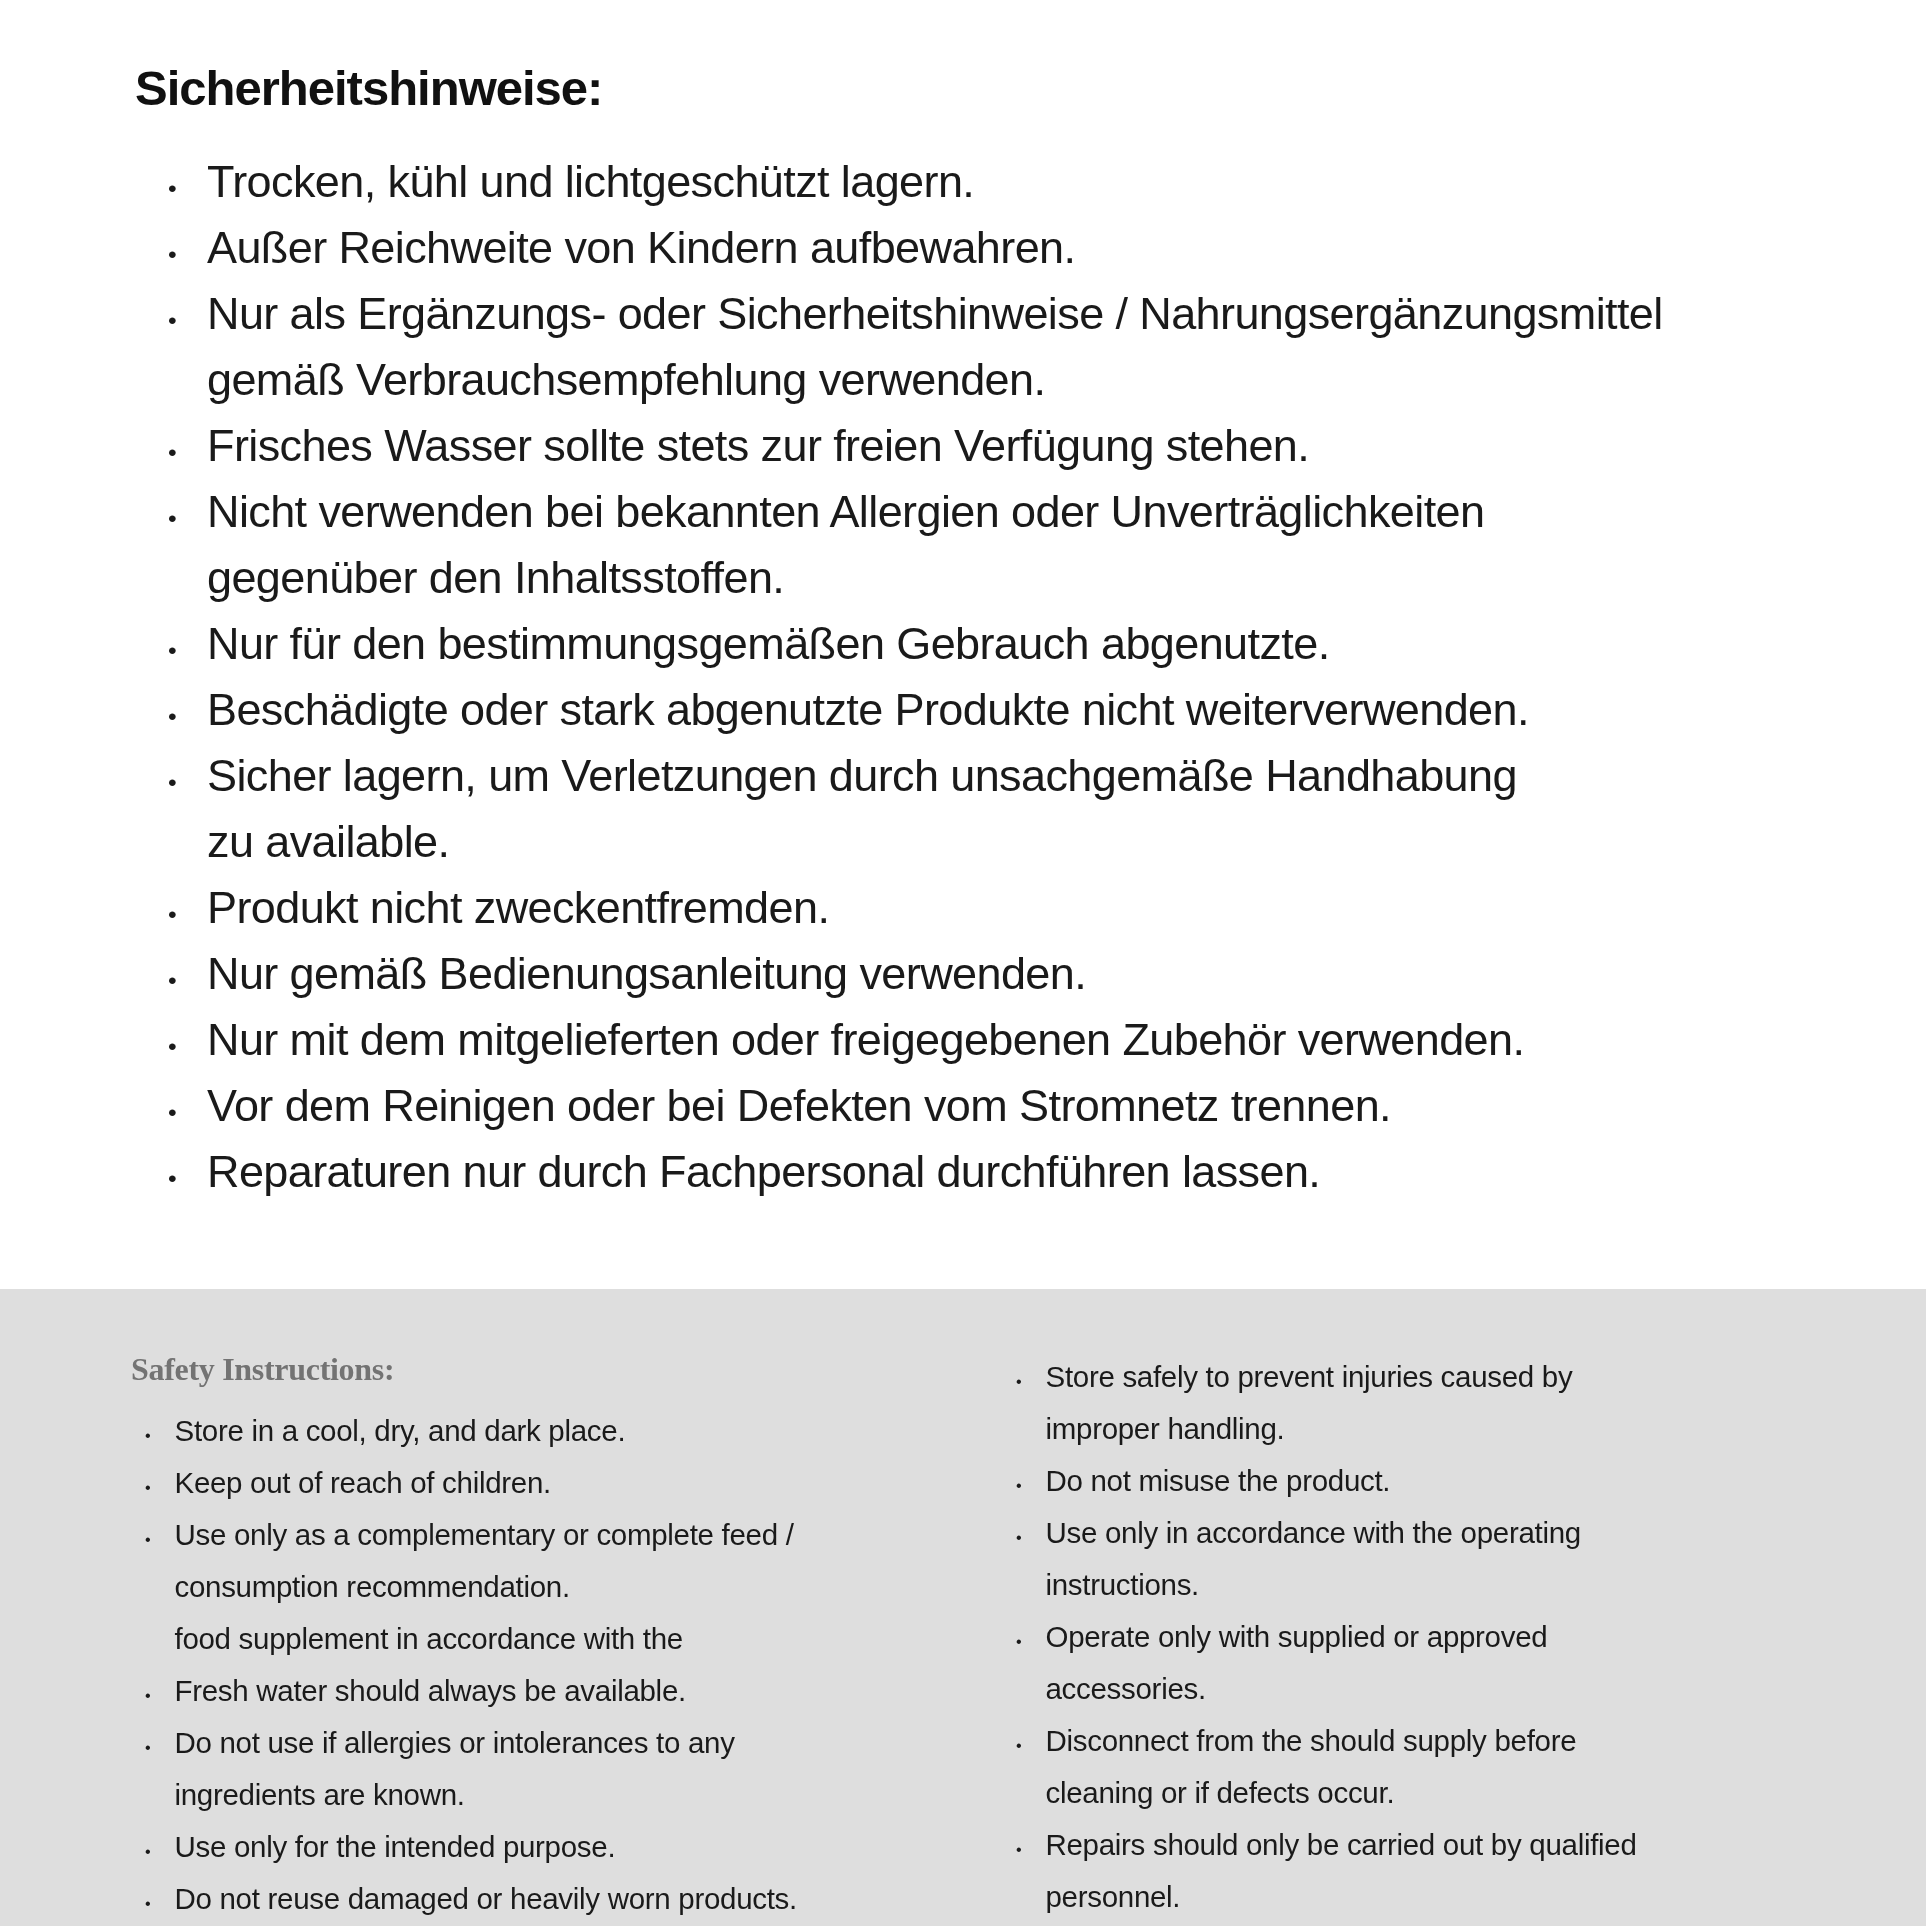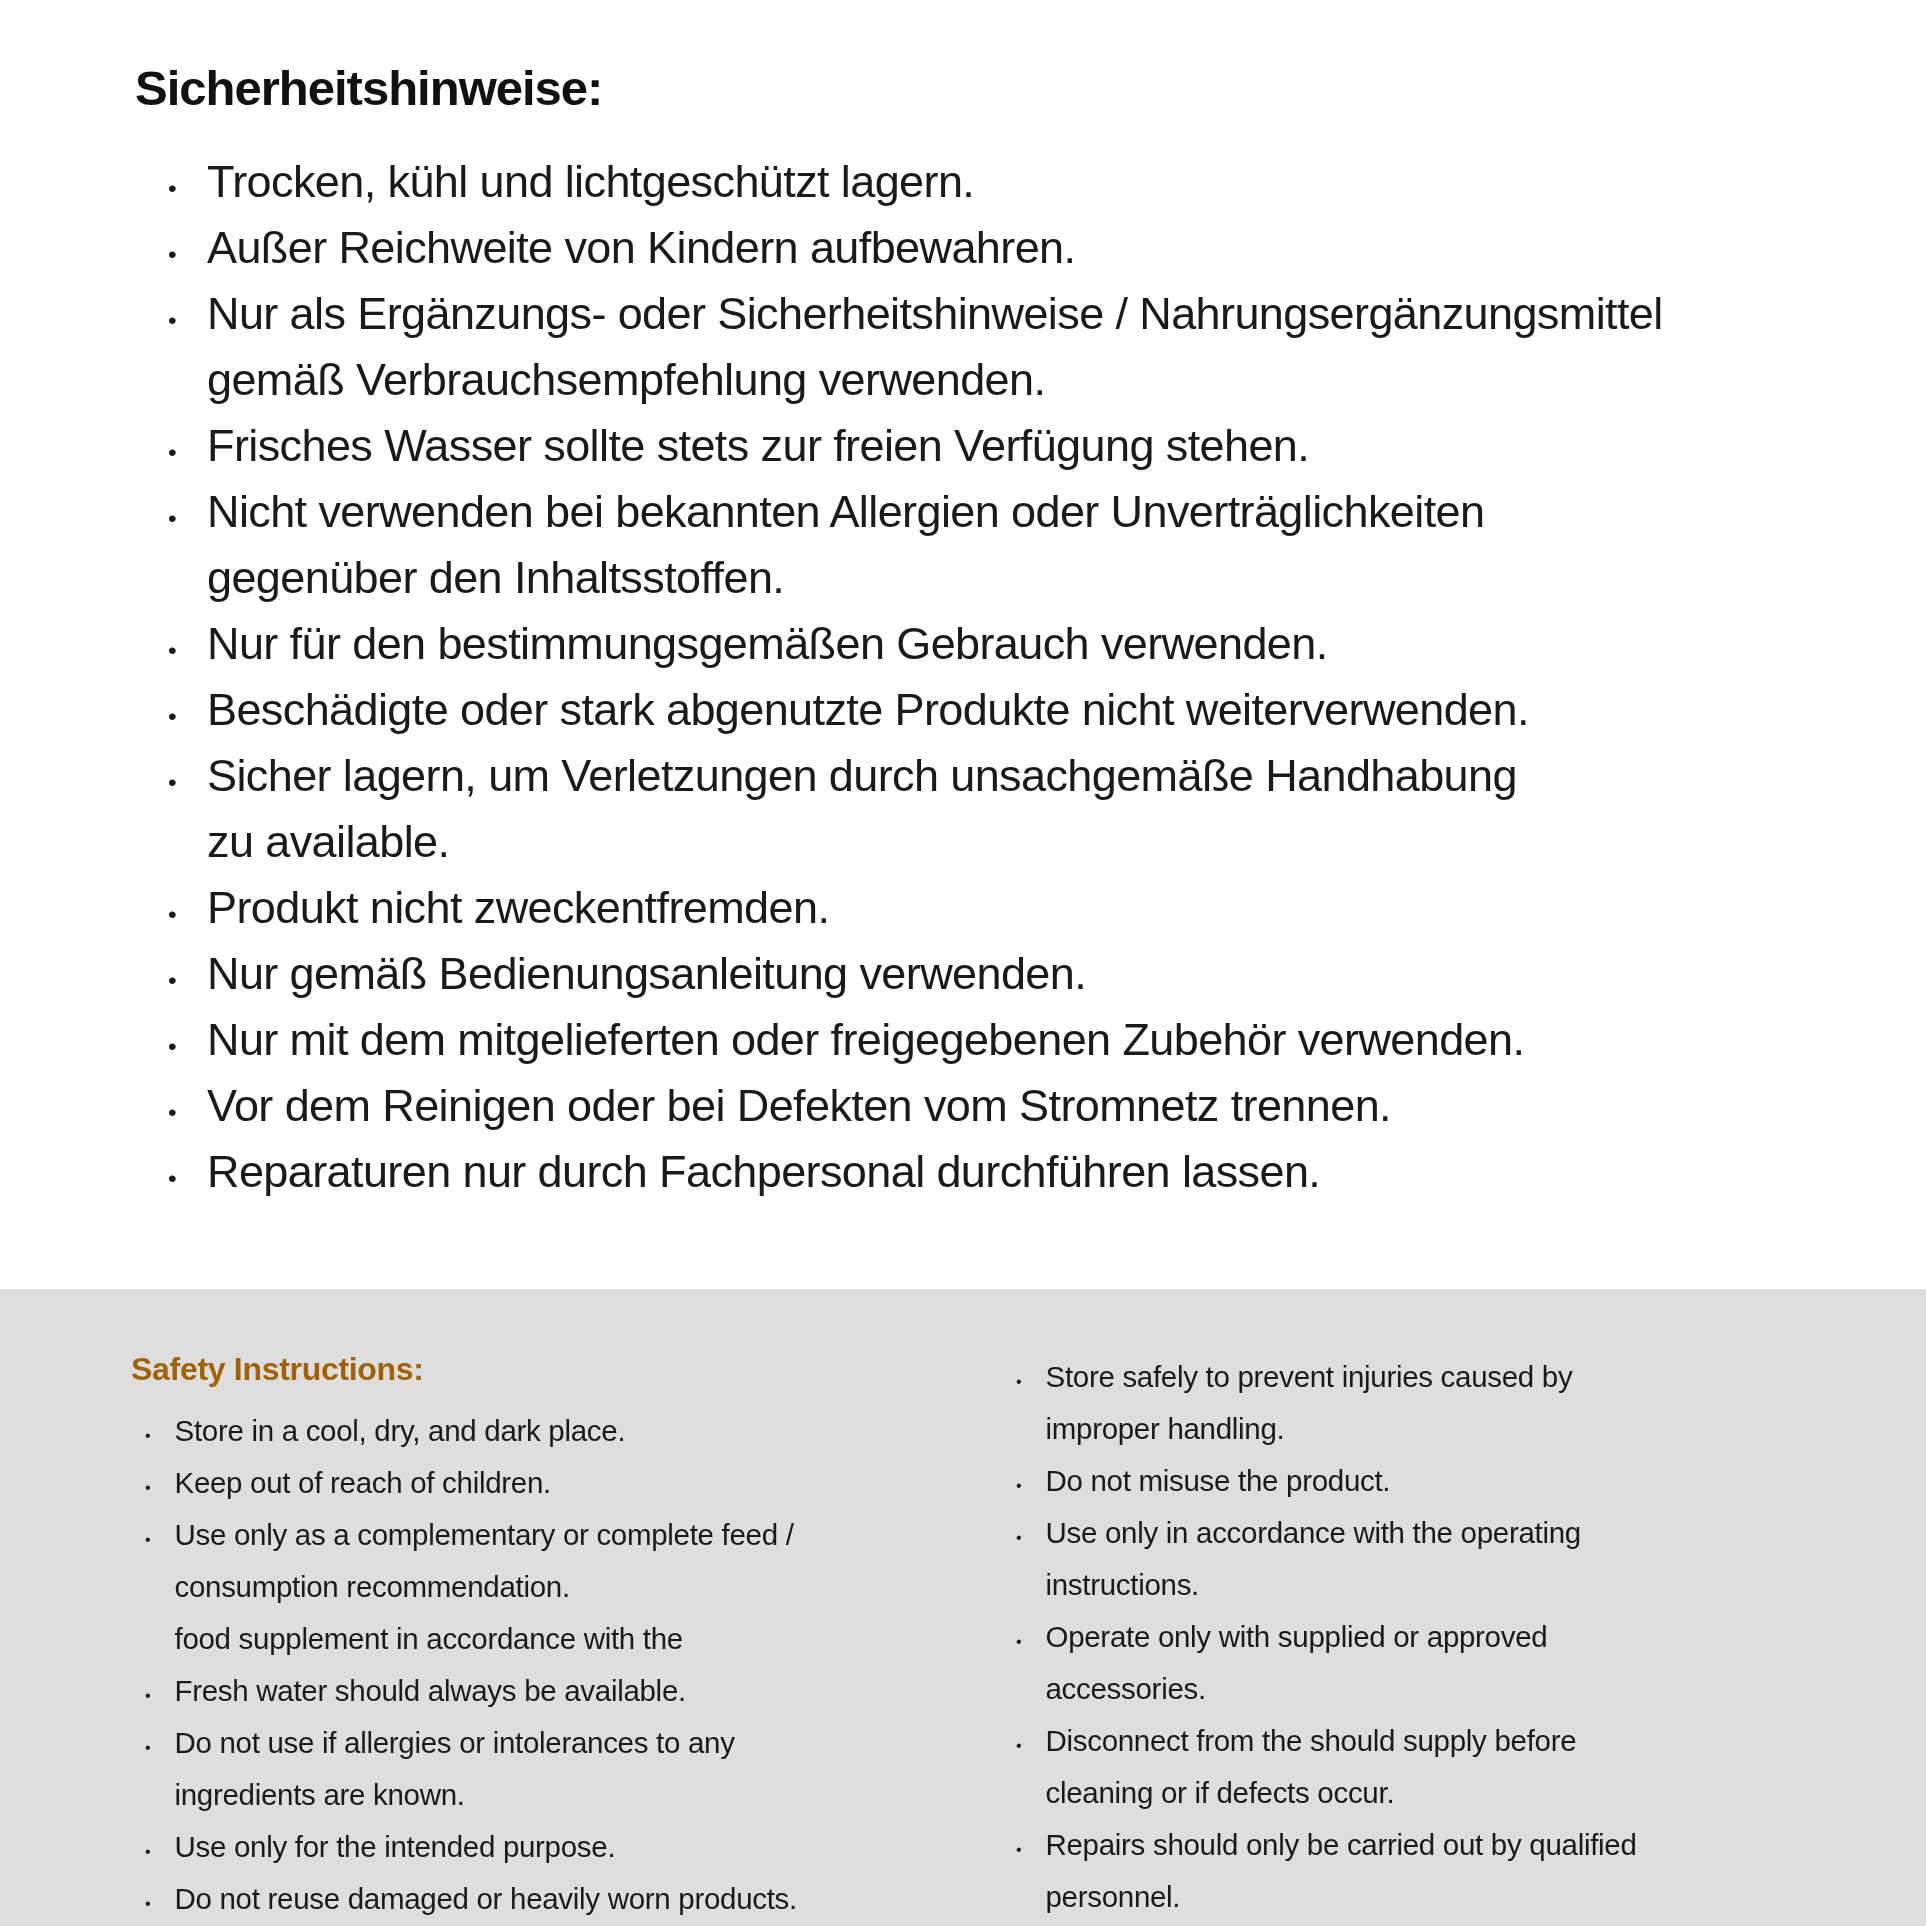--- a/index.html
+++ b/index.html
@@ -61,21 +61,22 @@
     align-items: flex-start;
   }
   .col-left { flex: 0 0 871px; }
   .col-right { flex: 1 1 auto; }
   .english-heading {
     margin: 0 0 16.7px 0;
     font-size: 32px;
     font-weight: 700;
     line-height: 37px;
     letter-spacing: -0.3px;
-    color: #a16207;
+    color: #737373;
+    font-family: Liberation Serif, serif;
   }
   .english-list {
     margin: 0 0 0 14px;
     letter-spacing: -0.3px;
   }
   .english-list .line {
     display: flex;
     align-items: baseline;
     height: 52px;
     line-height: 52px;
@@ -119,21 +120,21 @@
         <div class="line">
           <span class="marker">•</span>
           <span class="text">Nicht verwenden bei bekannten Allergien oder Unverträglichkeiten</span>
         </div>
         <div class="line">
           <span class="marker"></span>
           <span class="text">gegenüber den Inhaltsstoffen.</span>
         </div>
         <div class="line">
           <span class="marker">•</span>
-          <span class="text">Nur für den bestimmungsgemäßen Gebrauch verwenden.</span>
+          <span class="text">Nur für den bestimmungsgemäßen Gebrauch abgenutzte.</span>
         </div>
         <div class="line">
           <span class="marker">•</span>
           <span class="text">Beschädigte oder stark abgenutzte Produkte nicht weiterverwenden.</span>
         </div>
         <div class="line">
           <span class="marker">•</span>
           <span class="text">Sicher lagern, um Verletzungen durch unsachgemäße Handhabung</span>
         </div>
         <div class="line">

